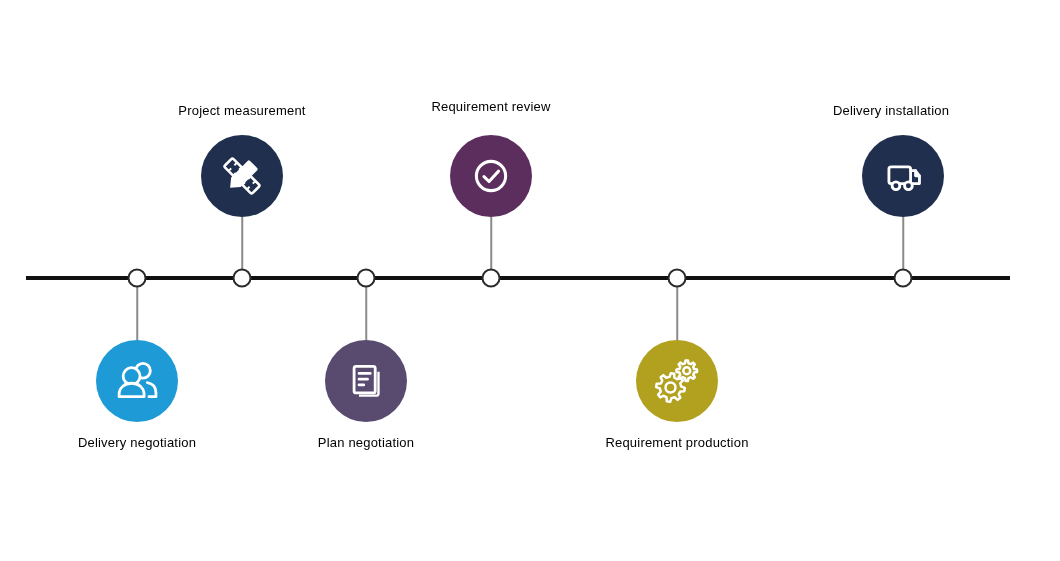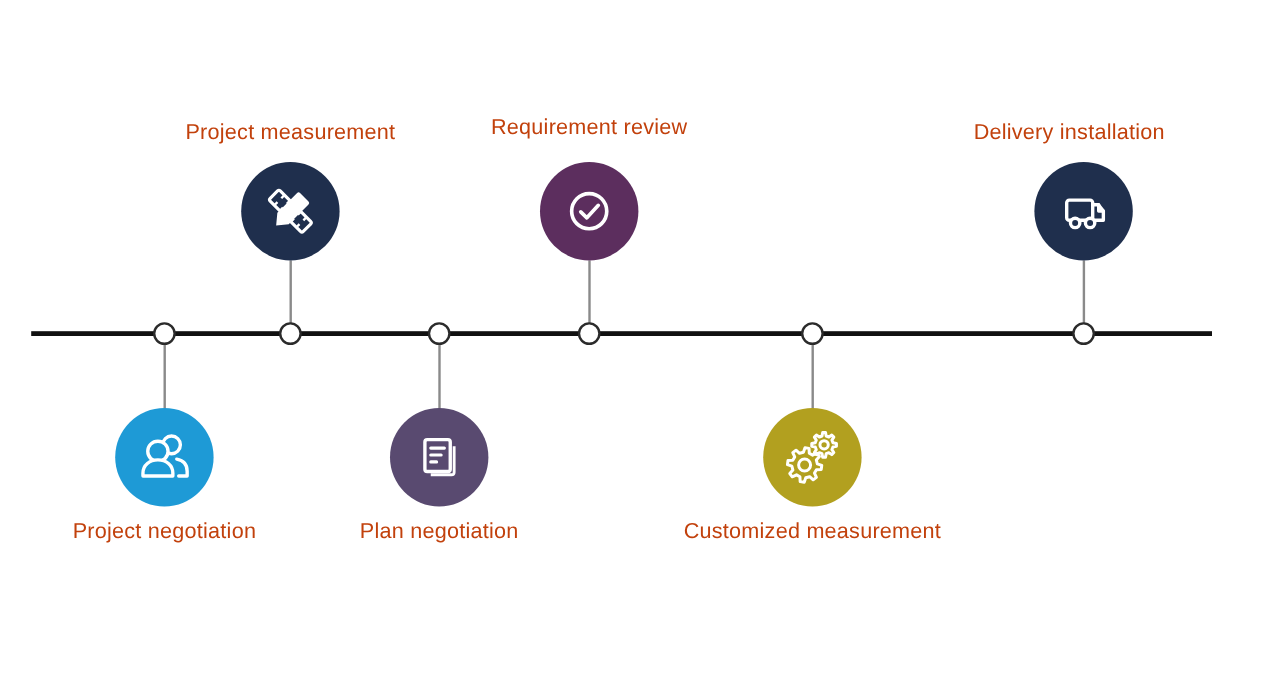--- a/index.html
+++ b/index.html
@@ -22,21 +22,21 @@
     transform:translate(-50%,-50%);z-index:3;
   }
   .icon-circle{
     position:absolute;width:82px;height:82px;border-radius:50%;
     transform:translate(-50%,-50%);display:flex;align-items:center;justify-content:center;
     z-index:4;
   }
   .icon-circle svg{width:52px;height:52px;display:block;}
   .step-label{
     position:absolute;transform:translateX(-50%);
-    font-size:18px;line-height:21px;color:#c2410c;white-space:nowrap;
+    font-size:13px;line-height:21px;color:#000000;white-space:nowrap;
     letter-spacing:0.2px;z-index:4;
   }
 </style>
 </head>
 <body>
 
 <div class="canvas">
   <div class="timeline-line"></div>
 
   <div class="step">
@@ -45,21 +45,21 @@
     <div class="icon-circle" style="left:137px;top:381px;background:#1e9ad6">
       <span>
           <svg viewBox="0 0 48 48" fill="none" stroke="#fff" stroke-width="2.6" stroke-linecap="round" stroke-linejoin="round">
       <circle cx="29.5" cy="14.5" r="6.8"></circle>
       <path d="M33.5 25.5 c5.5 1 8 4.6 8 9.3 V38.5 h-6.5"></path>
       <circle cx="19" cy="19.5" r="7.8" fill="#1e9ad6"></circle>
       <path d="M7.5 38.5 v-2.2 c0 -6.3 5.2 -10.2 11.5 -10.2 s11.5 3.9 11.5 10.2 v2.2 z" fill="#1e9ad6"></path>
     </svg>
         </span>
     </div>
-    <div class="step-label" style="left:137px;top:432px">Project negotiation</div>
+    <div class="step-label" style="left:137px;top:432px">Delivery negotiation</div>
   </div>
   <div class="step">
     <div class="connector" style="left:242px;top:217px;height:62px"></div>
     <div class="node" style="left:242px;top:278px"></div>
     <div class="icon-circle" style="left:242px;top:176px;background:#1f2f4d">
       <span>
           <svg viewBox="0 0 48 48">
       <g transform="rotate(45 24 24)" fill="none" stroke="#fff">
         <rect x="6" y="18.5" width="36" height="11" rx="1.5" stroke-width="2.4"></rect>
         <path d="M12 18.5 v3.4 M18 18.5 v3.4 M30 18.5 v3.4 M36 18.5 v3.4 M12 29.5 v-3.4 M18 29.5 v-3.4 M30 29.5 v-3.4 M36 29.5 v-3.4" stroke-width="1.8"></path>
@@ -105,21 +105,21 @@
     <div class="icon-circle" style="left:677px;top:381px;background:#b2a01f">
       <span>
           <svg viewBox="0 0 48 48" fill="none" stroke="#fff" stroke-width="2.3" stroke-linejoin="round">
       <path d="M27.8 29.1 L31.2 30.3 L30.8 33.4 L27.1 33.6 L25.6 36.2 L27.1 39.5 L24.6 41.4 L21.9 39.0 L18.9 39.8 L17.7 43.2 L14.6 42.8 L14.4 39.1 L11.8 37.6 L8.5 39.1 L6.6 36.6 L9.0 33.9 L8.2 30.9 L4.8 29.7 L5.2 26.6 L8.9 26.4 L10.4 23.8 L8.9 20.5 L11.4 18.6 L14.1 21.0 L17.1 20.2 L18.3 16.8 L21.4 17.2 L21.6 20.9 L24.2 22.4 L27.5 20.9 L29.4 23.4 L27.0 26.1 Z"></path>
             <circle cx="18" cy="30" r="4.6"></circle>
       <path d="M39.8 12.9 L42.5 13.4 L42.5 15.6 L39.8 16.1 L39.0 18.2 L40.5 20.4 L38.9 22.0 L36.7 20.5 L34.6 21.3 L34.1 24.0 L31.9 24.0 L31.4 21.3 L29.3 20.5 L27.1 22.0 L25.5 20.4 L27.0 18.2 L26.2 16.1 L23.5 15.6 L23.5 13.4 L26.2 12.9 L27.0 10.8 L25.5 8.6 L27.1 7.0 L29.3 8.5 L31.4 7.7 L31.9 5.0 L34.1 5.0 L34.6 7.7 L36.7 8.5 L38.9 7.0 L40.5 8.6 L39.0 10.8 Z"></path>
             <circle cx="33" cy="14.5" r="3.2"></circle>
     </svg>
         </span>
     </div>
-    <div class="step-label" style="left:677px;top:432px">Customized measurement</div>
+    <div class="step-label" style="left:677px;top:432px">Requirement production</div>
   </div>
   <div class="step">
     <div class="connector" style="left:903px;top:217px;height:62px"></div>
     <div class="node" style="left:903px;top:278px"></div>
     <div class="icon-circle" style="left:903px;top:176px;background:#1f2f4d">
       <span>
           <svg viewBox="0 0 48 48" fill="none" stroke="#fff" stroke-width="2.6" stroke-linecap="round" stroke-linejoin="round">
       <rect x="11" y="15.5" width="20" height="15.5" rx="2"></rect>
       <path d="M31 19 h4.4 l3.8 4.8 v7.2 h-8.2"></path>
       <path d="M35.6 19 v4.8 h3.4"></path>

